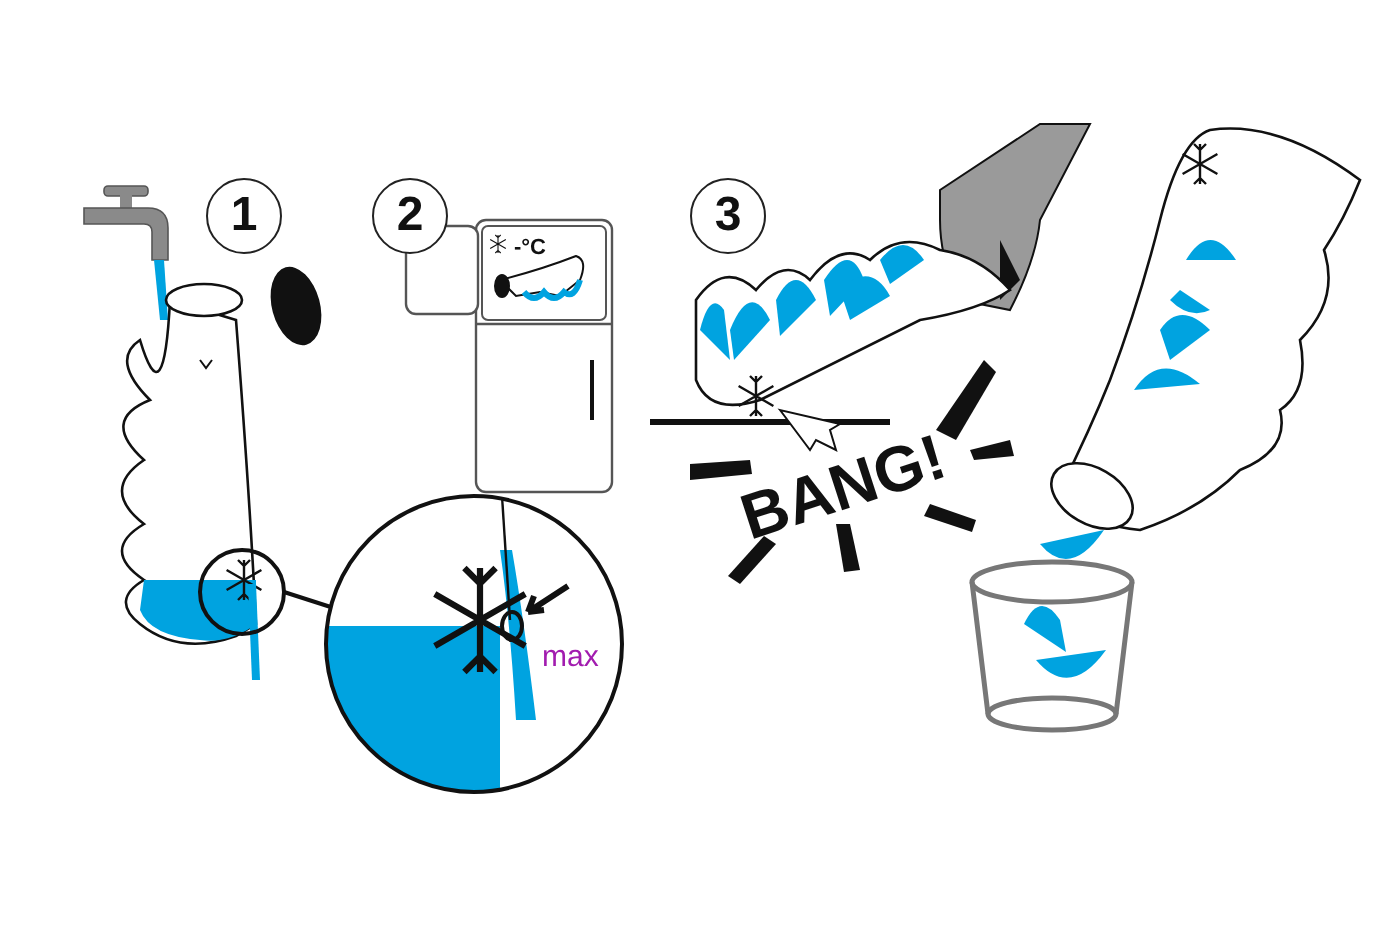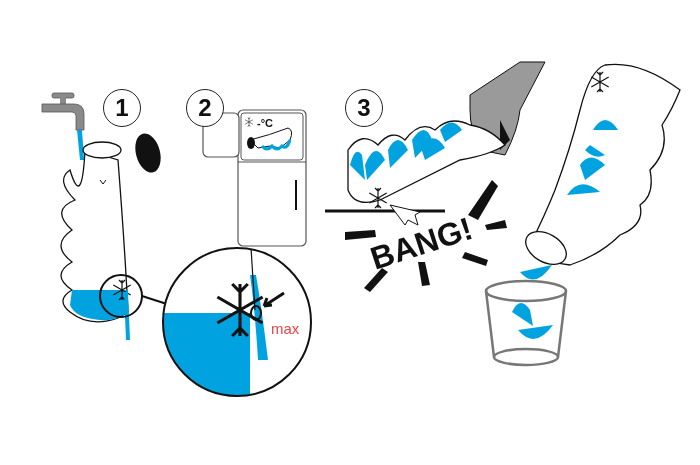--- a/index.html
+++ b/index.html
@@ -1,21 +1,21 @@
 <!DOCTYPE html>
 <html><head>
   <meta charset="utf-8">
   <style>
     html, body { margin: 0; padding: 0; background: #ffffff; }
     body { width: 700px; height: 465px; position: relative; overflow: hidden; font-family: "Liberation Sans", sans-serif; }
     .canvas { position: absolute; left: 0; top: 0; width: 700px; height: 465px; }
     .step-num { position: absolute; width: 38px; height: 38px; border: 1.5px solid #222; border-radius: 50%; box-sizing: border-box;
       display: flex; align-items: center; justify-content: center; font-weight: bold; font-size: 24px; color: #111; background: #fff;
       font-family: "Liberation Sans", sans-serif; }
-    .label { position: absolute; font-family: "Liberation Sans", sans-serif; color: #ef4444; }
+    .label { position: absolute; font-family: "Liberation Sans", sans-serif; color: #a21caf; }
   </style>
 </head>
 <body>
 
 <div class="canvas">
   <svg width="700" height="465" viewBox="0 0 700 465" xmlns="http://www.w3.org/2000/svg">
     <defs>
       <g id="flake">
         <path d="M0,-10 L0,10 M-8.7,-5 L8.7,5 M-8.7,5 L8.7,-5 M0,-7 l-3,-3 M0,-7 l3,-3 M0,7 l-3,3 M0,7 l3,3" stroke="#111" stroke-width="1.2" fill="none"></path>
       </g>

